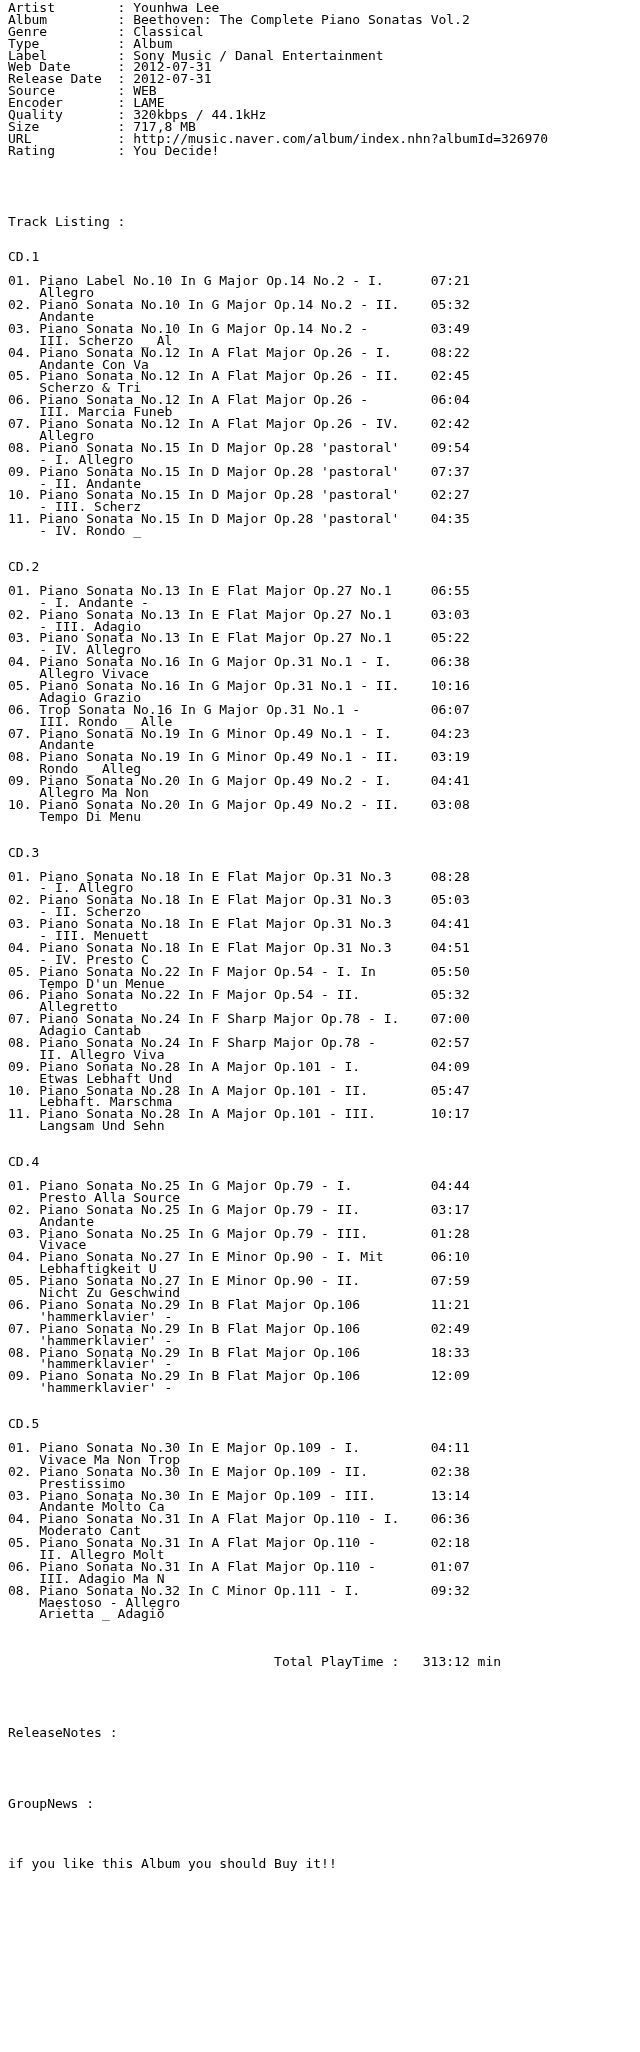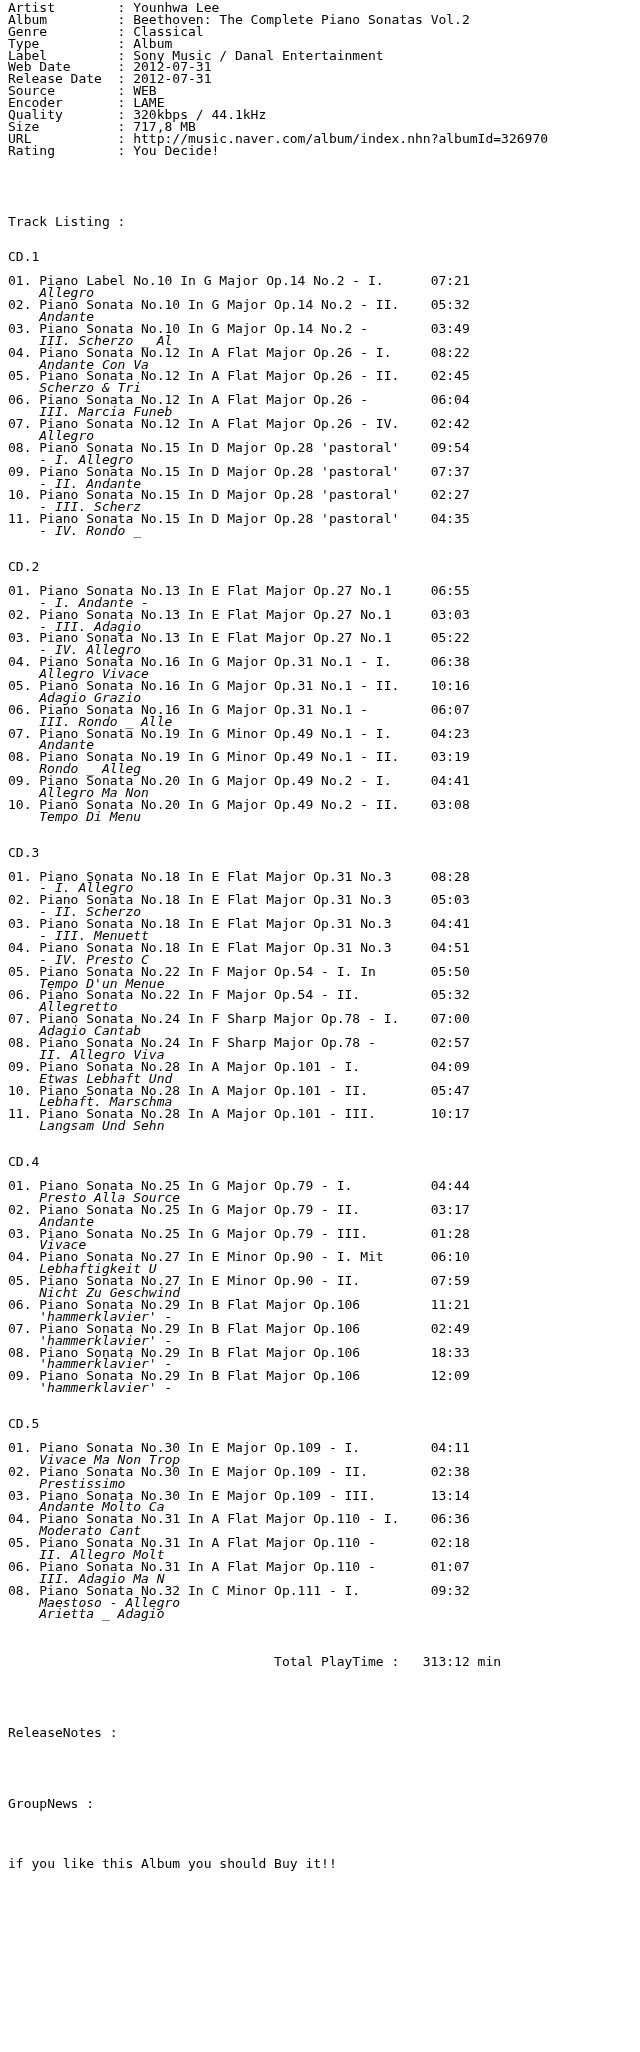--- a/index.html
+++ b/index.html
@@ -25,21 +25,21 @@
     width: 62ch;
     text-align: right;
   }
   .mlabel { display: inline-block; width: 14ch; }
   .tl-label { margin-top: 59px; }
   .cd-section { margin-top: 24px; }
   .cd-tracks { margin-top: 12px; }
   .track .line { position: relative; }
   .tno { display: inline-block; width: 4ch; }
   .ttime { position: absolute; left: 54ch; top: 0; }
-  .tcont { padding-left: 4ch; font-style: italic; }
+  .tcont { padding-left: 4ch; }
   .total-line { margin-top: 36px; margin-left: 34ch; }
   .total-value { margin-left: 3ch; }
   .rn-label { margin-top: 59px; }
   .gn-label { margin-top: 59px; }
   .footer-line { margin-top: 48px; }
 </style>
 </head>
 <body style="background: rgb(255, 255, 255); color: rgb(0, 0, 0);">
 
 <div class="doc">
@@ -126,21 +126,21 @@
           </div>
           <div class="track">
             <div class="line"><span class="tno">04.</span><span class="ttitle">Piano Sonata No.16 In G Major Op.31 No.1 - I.</span><span class="ttime">06:38</span></div>
             <div class="line tcont">Allegro Vivace</div>
           </div>
           <div class="track">
             <div class="line"><span class="tno">05.</span><span class="ttitle">Piano Sonata No.16 In G Major Op.31 No.1 - II.</span><span class="ttime">10:16</span></div>
             <div class="line tcont">Adagio Grazio</div>
           </div>
           <div class="track">
-            <div class="line"><span class="tno">06.</span><span class="ttitle">Piano Sonata No.16 In G Major Op.31 No.1 -</span><span class="ttime">06:07</span></div>
+            <div class="line"><span class="tno">06.</span><span class="ttitle">Trop Sonata No.16 In G Major Op.31 No.1 -</span><span class="ttime">06:07</span></div>
             <div class="line tcont">III. Rondo _ Alle</div>
           </div>
           <div class="track">
             <div class="line"><span class="tno">07.</span><span class="ttitle">Piano Sonata No.19 In G Minor Op.49 No.1 - I.</span><span class="ttime">04:23</span></div>
             <div class="line tcont">Andante</div>
           </div>
           <div class="track">
             <div class="line"><span class="tno">08.</span><span class="ttitle">Piano Sonata No.19 In G Minor Op.49 No.1 - II.</span><span class="ttime">03:19</span></div>
             <div class="line tcont">Rondo _ Alleg</div>
           </div>

